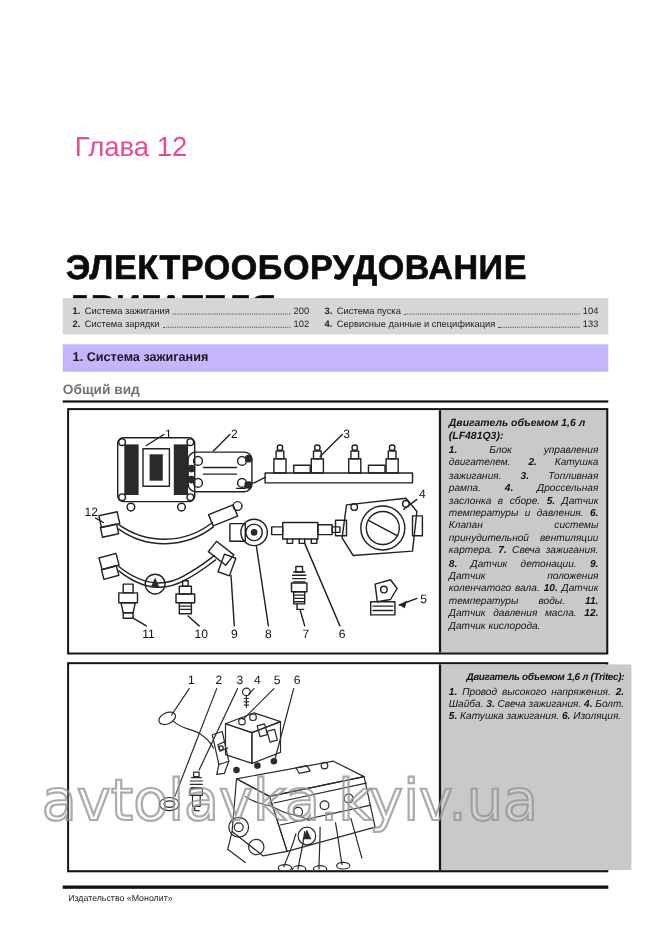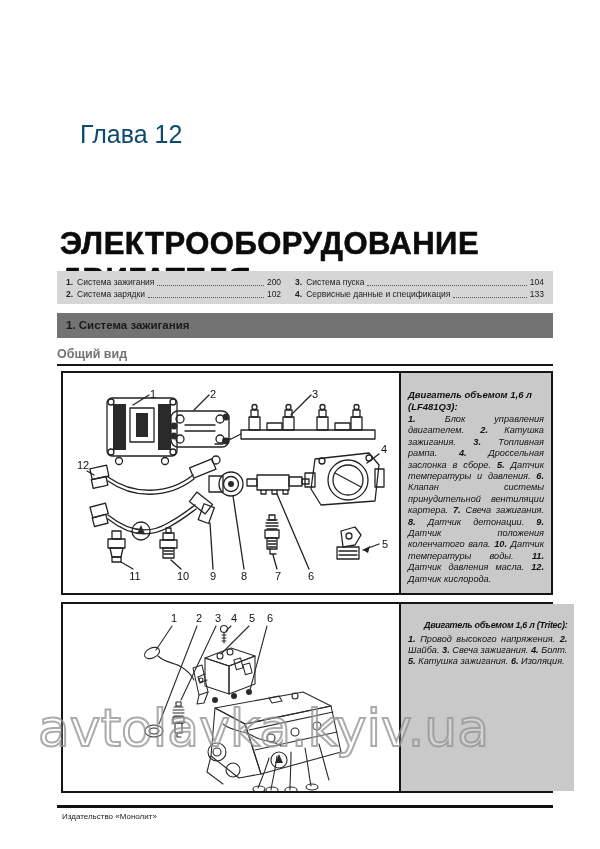--- a/index.html
+++ b/index.html
@@ -1,43 +1,43 @@
 <!DOCTYPE html>
 <html><head>
 <meta charset="utf-8">
 <style>
   html,body{margin:0;padding:0;background:#ffffff;}
   .page{position:relative;width:600px;height:849px;background:#ffffff;overflow:hidden;
         font-family:"Liberation Sans",sans-serif;color:#111;}
-  .chapter{position:absolute;left:80px;top:120px;font-size:25px;color:#0c4a6e;}
+  .chapter{position:absolute;left:68px;top:120px;font-size:25px;color:#ec4899;}
   .title{position:absolute;left:60px;top:182px;font-size:31px;font-weight:bold;line-height:36px;
          letter-spacing:.5px;color:#0b0b0b;margin-top:44px;-webkit-text-stroke:.6px #0b0b0b;}
   
   .toc{position:absolute;left:57px;top:271px;width:496px;height:33px;background:#d6d6d6;
        box-sizing:border-box;padding:4px 9px;display:flex;gap:14px;font-size:8.5px;color:#222;}
   .toc-col{display:flex;flex-direction:column;justify-content:center;}
   .toc-col.left{width:45%;}
   .toc-col.right{flex:1;}
   .toc-row{display:flex;align-items:flex-end;line-height:12px;}
   .toc-num{font-weight:bold;margin-right:4px;}
   .dots{flex:1;border-bottom:1px dotted #555;margin:0 3px 2px 3px;min-width:8px;}
   
-  .section-bar{position:absolute;left:57px;top:313px;width:496px;height:25px;background:#737373;
+  .section-bar{position:absolute;left:57px;top:313px;width:496px;height:25px;background:#c4b5fd;
                box-sizing:border-box;line-height:25px;padding-left:9px;font-weight:bold;font-size:11.5px;color:#1a1a1a;}
   .subheader{position:absolute;left:57px;top:347px;font-weight:bold;font-size:12.5px;color:#737373;}
   .subheader-rule{position:absolute;left:57px;top:364px;width:496px;height:2px;background:#161616;}
   
   .figure{position:absolute;left:61px;width:492px;border:2px solid #151515;box-sizing:border-box;
           display:flex;background:#fff;}
   .fig1{top:371px;height:224px;}
   .fig2{top:602px;height:191px;}
   .diagram{width:336px;flex:0 0 336px;background:#fff;}
   .diagram svg{display:block;width:100%;height:100%;}
   .caption{flex:1;background:#c9c9c9;border-left:2px solid #151515;box-sizing:border-box;
-           padding:16px 7px;font-style:italic;}
+           padding:6px 7px;font-style:italic;}
   .cap-title{font-weight:bold;font-size:9.5px;line-height:11.5px;margin-bottom:2px;}
   .cap-title.nowrap{white-space:nowrap;font-size:9px;letter-spacing:-.3px;margin-left:16px;}
   .cap-body{font-size:9.2px;line-height:11.4px;text-align:justify;}
   .cap-body b{font-style:italic;}
   
   text{font-family:"Liberation Sans",sans-serif;font-size:11px;fill:#111;}
   
   .watermark{position:absolute;left:38px;top:698px;width:560px;z-index:5;pointer-events:none;
              font-family:"DejaVu Sans",sans-serif;font-size:52px;letter-spacing:0px;
              color:rgba(210,210,210,.55);-webkit-text-fill-color:rgba(255,255,255,.18);

